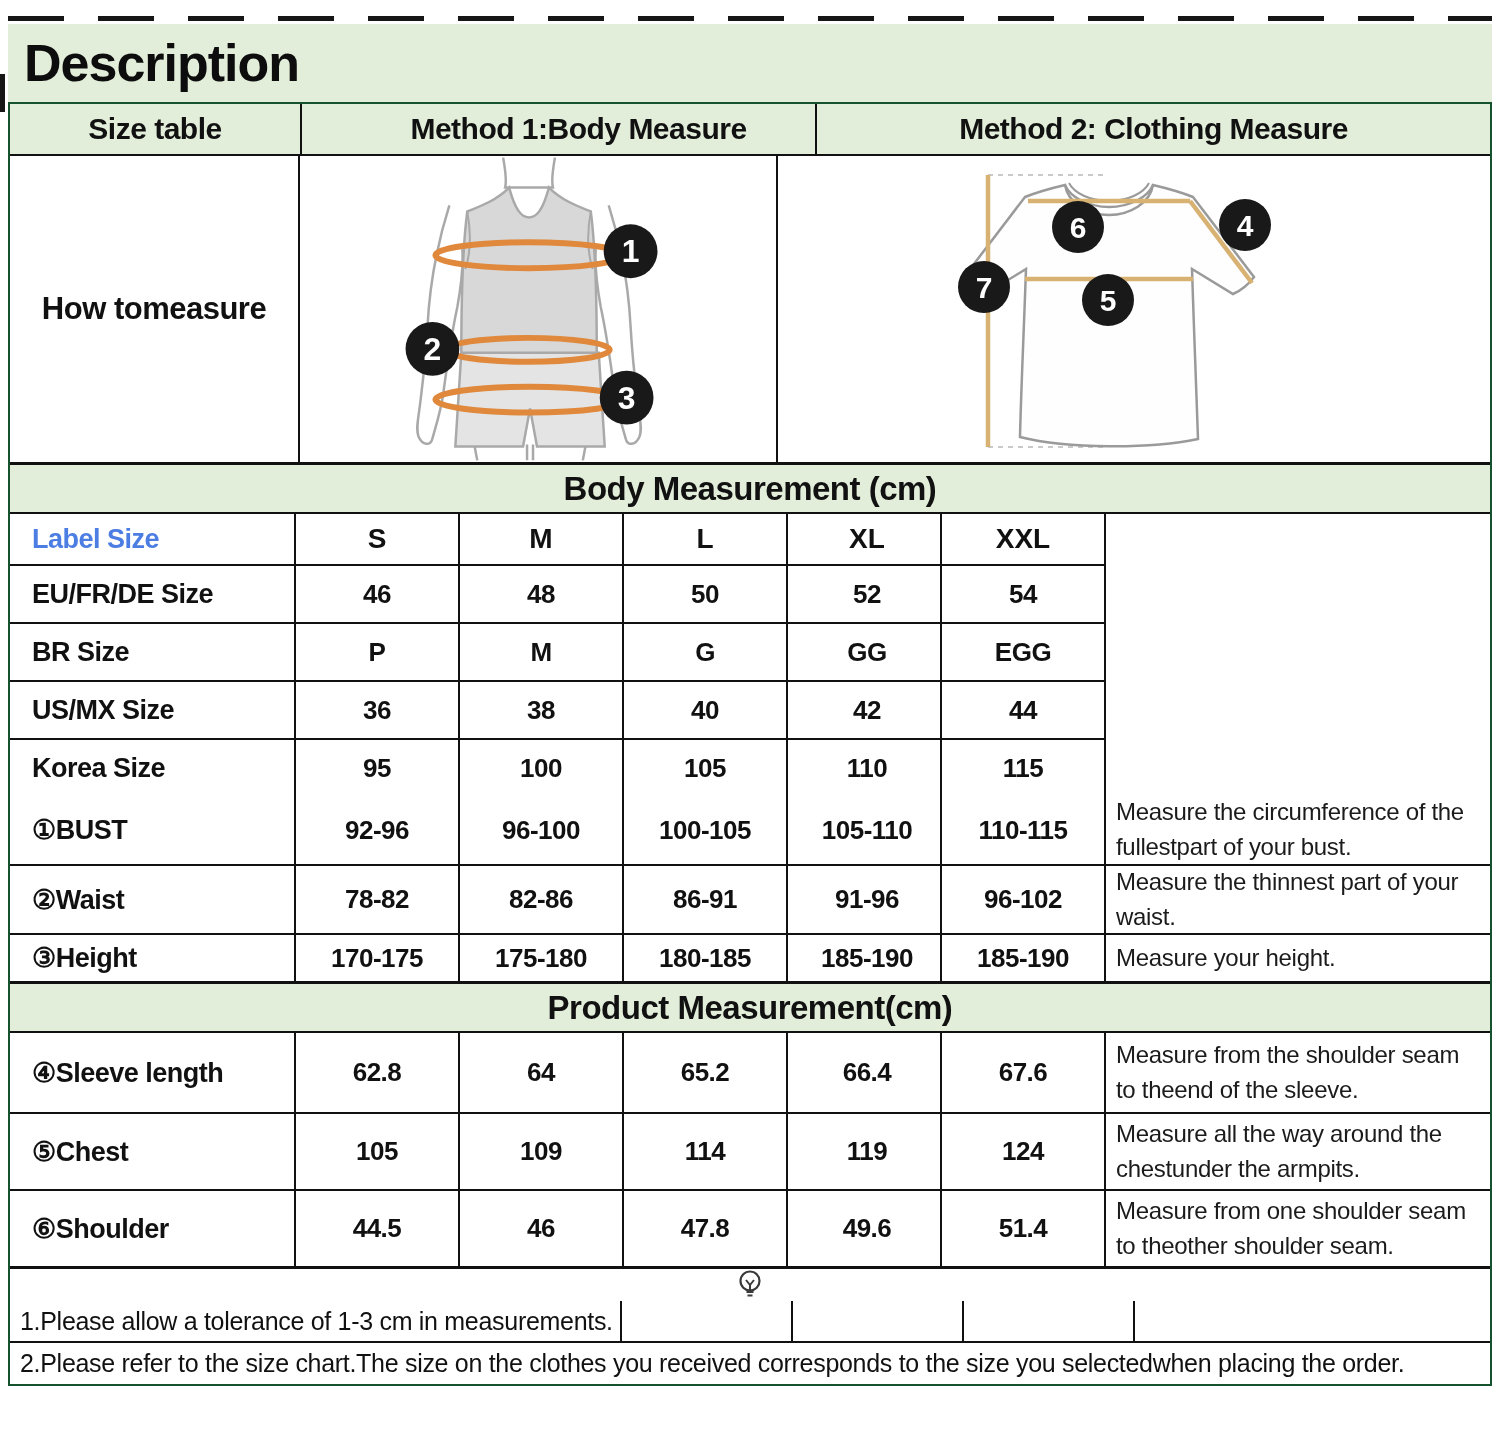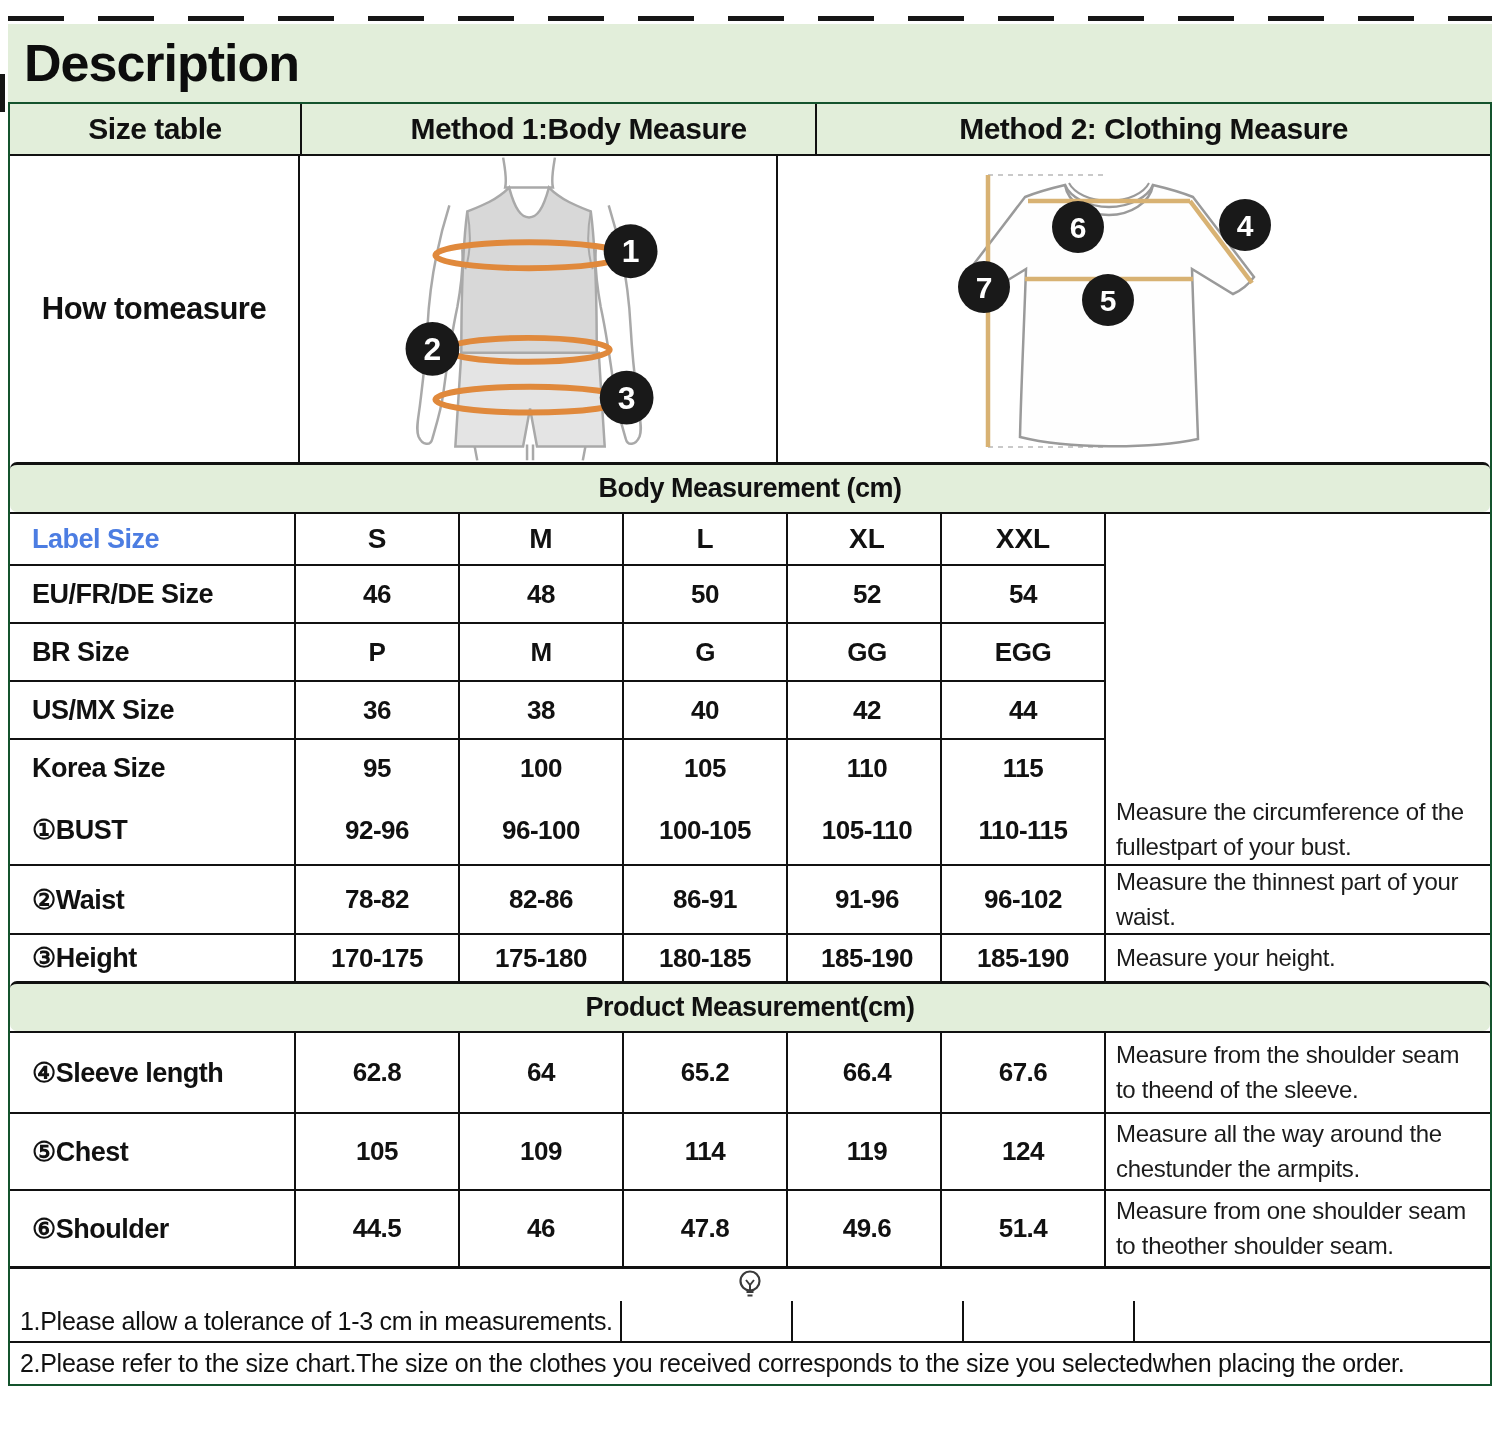--- a/index.html
+++ b/index.html
@@ -30,21 +30,21 @@
   
   .hd { background:#e2eeda; font-weight:700; font-size:30px; height:50px; letter-spacing:-0.5px; }
   .hd.c1 { width:290px; } .hd.c2 { width:515px;padding-left:40px; } .hd.c3 { flex:1; }
   
   .howto { height:308px; }
   .howto .lbl { width:290px; font-weight:700; font-size:31px; letter-spacing:-0.5px; }
   .howto .fig1 { width:478px; background:#fff; }
   .howto .fig2 { flex:1; background:#fff; }
   
   .bar { background:#e2eeda; height:50px; display:flex; align-items:center; justify-content:center;
-         font-size:27px; font-weight:700; letter-spacing:-0.5px;border-radius:7px; }
+         font-size:33px; font-weight:700; letter-spacing:-0.5px; }
   
   .w-label { width:284px; justify-content:flex-start; padding-left:22px; font-weight:700; font-size:27px; letter-spacing:-0.5px; }
   .w-s { width:164px; } .w-m { width:164px; } .w-l { width:164px; }
   .w-xl { width:154px;padding-left:6px; } .w-xxl { width:164px; }
   .w-note { flex:1; justify-content:flex-start; text-align:left; padding:4px 10px;
             font-weight:400; font-size:24px; line-height:1.45; color:#1b1b1b; letter-spacing:-0.3px; }
   .val { font-weight:700; font-size:26px; letter-spacing:-0.5px; }
   .szhead { font-weight:700; font-size:28px; }
   .blue { color:#4c7de2; }
   .group { display:flex; }

